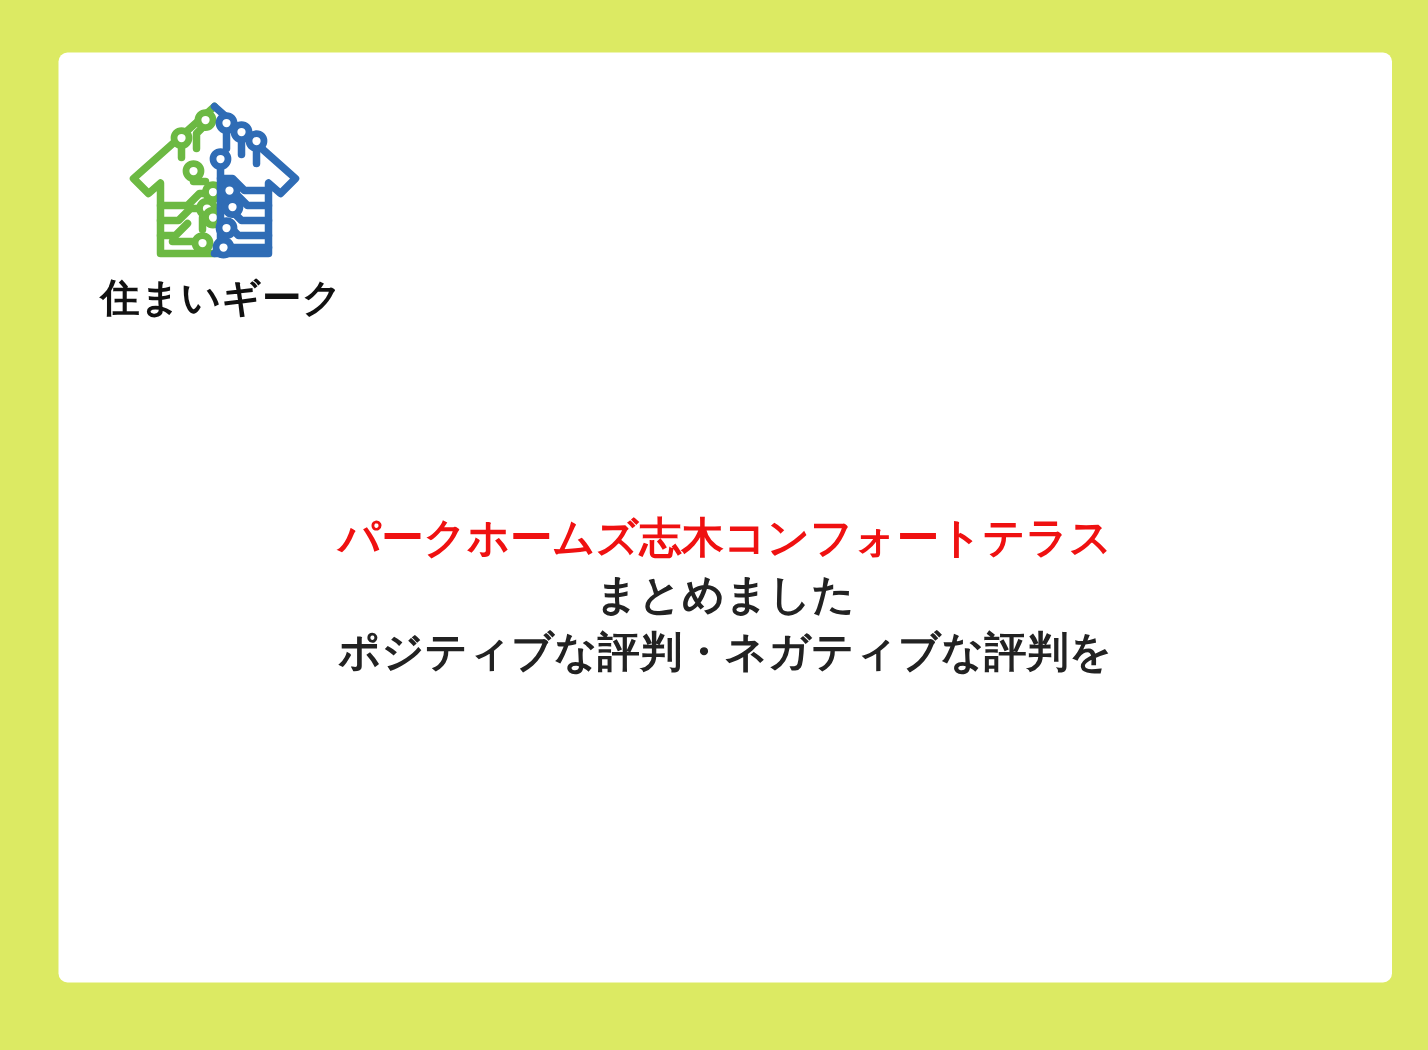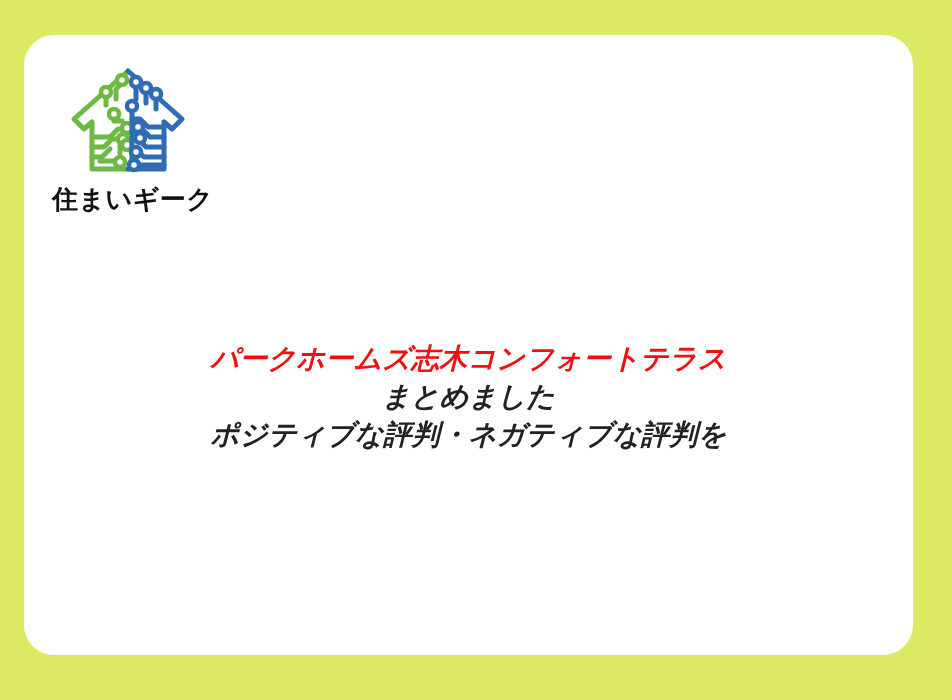--- a/index.html
+++ b/index.html
@@ -18,26 +18,26 @@
   .stage {
     position: relative;
     width: 952px;
     height: 700px;
     background: #dcea63;
   }
 
   
   .card {
     position: absolute;
-    left: 24px;
+    left: 39px;
     top: 35px;
     width: 889px;
     height: 620px;
     background: #ffffff;
-    border-radius: 30px;
+    border-radius: 6px;
   }
 
   
   .brand {
     position: absolute;
     left: 24px;
     top: 30px;
     width: 220px;
   }
   .brand-mark {
@@ -58,21 +58,20 @@
     padding-left: 4px;
   }
 
   
   .headline {
     position: absolute;
     left: 0;
     top: 305px;
     width: 889px;
     text-align: center;
-    font-style: italic;
   }
   .headline-line {
     display: block;
     font-size: 28px;
     font-weight: 700;
     line-height: 38px;
     letter-spacing: 0.2px;
     white-space: nowrap;
   }
   .headline-line.primary {

